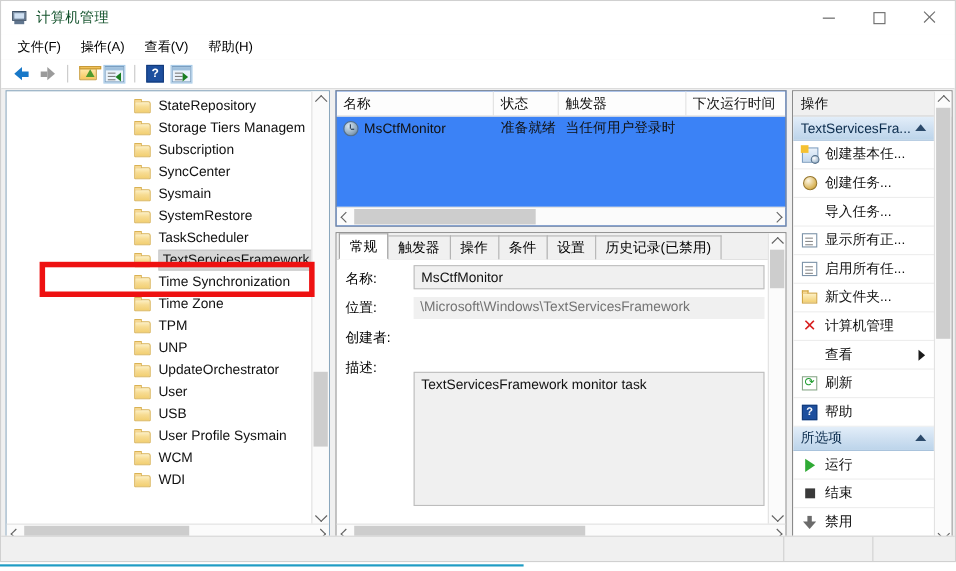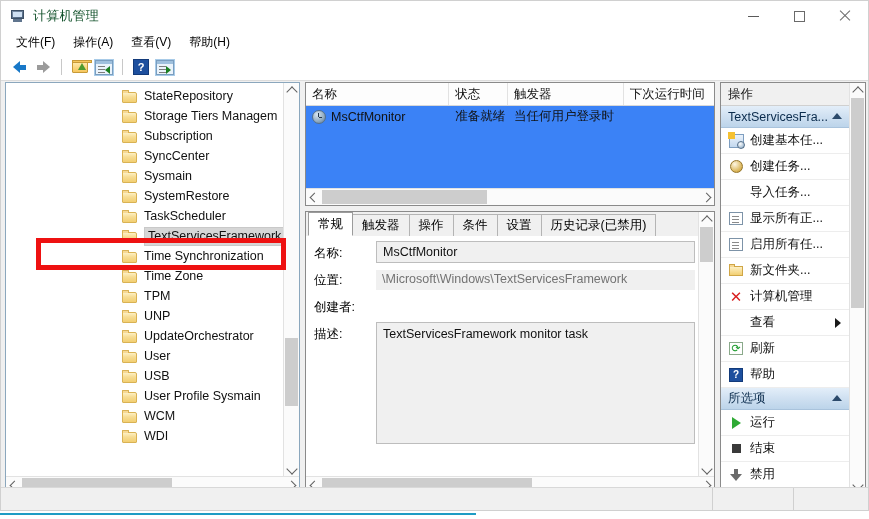--- a/index.html
+++ b/index.html
@@ -355,21 +355,21 @@
     font-size: 12.5px; color: #737373;
     padding: 2px 6px;
     box-sizing: border-box;
     min-height: 20px;
   }
   .fld-blank {
     flex: 1; margin-right: 4px; margin-top: 7px;
     min-height: 20px;
   }
   .fld-desc {
-    flex: 1; margin-right: 4px; margin-top: 5px;
+    flex: 1; margin-right: 4px; margin-top: 21px;
     border: 1px solid #bdbdbd;
     background: #f0f0f0;
     font-size: 12.5px; color: #111;
     padding: 4px 6px;
     box-sizing: border-box;
     height: 122px;
   }
 
   
   .act-pane {

